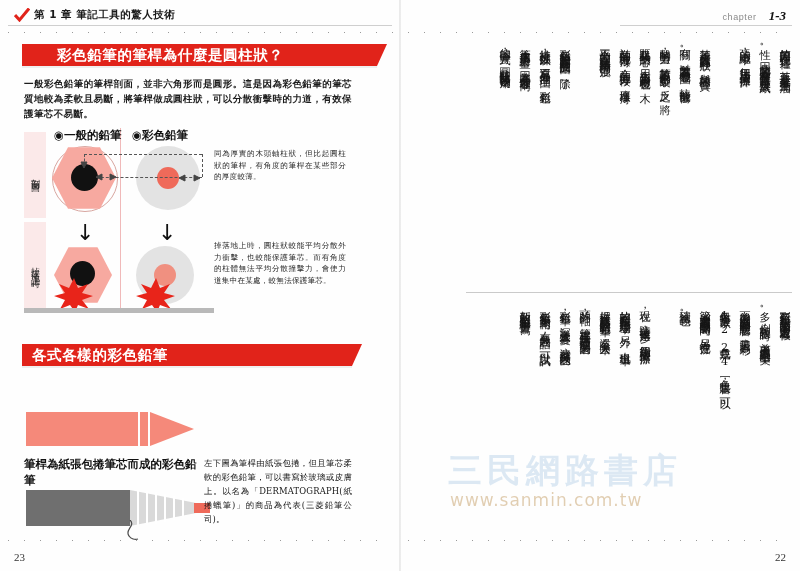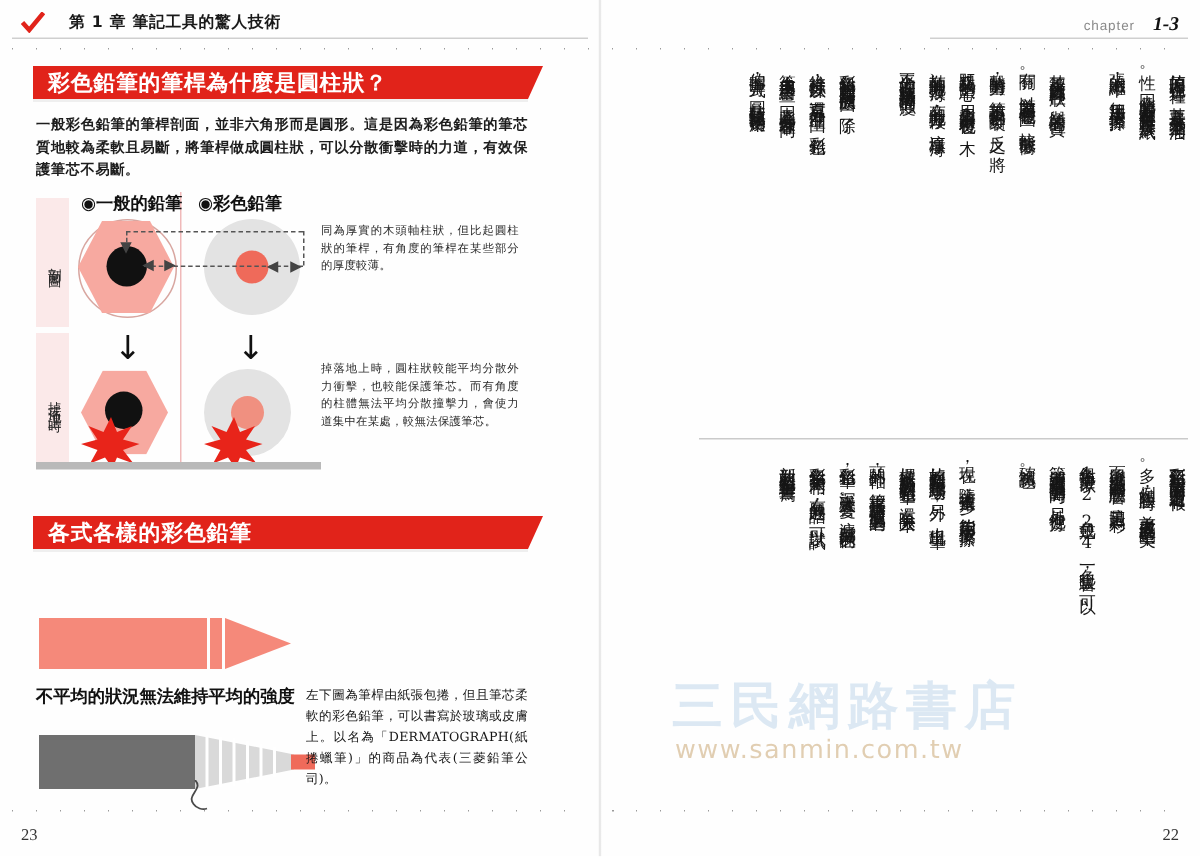--- a/index.html
+++ b/index.html
@@ -29,21 +29,21 @@
     height: 0; border-top: 1px solid #cfcfcf;
   }
   .dotted-rule {
     position: absolute;
     height: 1px;
     background-image: repeating-linear-gradient(to right,#9a9a9a 0 1px,transparent 1px 16px);
   }
   .chapter-mark {
     position: absolute;
     left: 14px; top: 8px;
-    display: flex; align-items: center; gap: 16px;
+    display: flex; align-items: center; gap: 4px;
   }
   .check {
     width: 16px; height: 14px;
     position: relative;
   }
   .chapter-title {
     font-size: 10.5px; color: #1a1a1a; letter-spacing: .5px;
     font-family: "DejaVu Sans", "Liberation Sans", sans-serif;
     font-weight: 600;
   }
@@ -228,21 +228,21 @@
     <span class="chapter-word">chapter</span>
     <span class="chapter-num">1-3</span>
   </div>
 
   <div class="head-rule" style="left:8px; top:25px; width:384px;"></div>
   <div class="head-rule" style="left:620px; top:25px; width:172px;"></div>
   <div class="dotted-rule" style="left:8px; top:32px; width:784px;"></div>
 
   <div class="left-page">
 
-    <div class="redbar" style="left:22px; top:44px; width:330px;">
+    <div class="redbar" style="left:22px; top:44px; width:330px;padding-left:25px;">
       <span class="label">彩色鉛筆的筆桿為什麼是圓柱狀？</span>
       <span class="tail"></span>
     </div>
 
     <div class="body-para" style="left:24px; top:76px; width:328px;">一般彩色鉛筆的筆桿剖面，並非六角形而是圓形。這是因為彩色鉛筆的筆芯質地較為柔軟且易斷，將筆桿做成圓柱狀，可以分散衝擊時的力道，有效保護筆芯不易斷。</div>
 
     <div class="fig" style="left:24px; top:128px; width:330px; height:190px;">
 
       <div class="fig-sidelabel" style="left:0px; top:4px; width:22px; height:86px;">
         <span>剖面圖</span>
@@ -307,21 +307,21 @@
     </div>
 
 
     <div class="pencil-body-red" style="left:26px; top:412px; width:112px; height:34px;"></div>
     <div style="position:absolute; left:140px; top:412px; width:8px; height:34px; background:#f5897a;"></div>
     <svg style="position:absolute; left:150px; top:412px; width:44px; height:34px;">
       <polygon points="0,0 44,17 0,34" fill="#f5897a"></polygon>
     </svg>
 
 
-    <div class="sub-caption" style="left:24px; top:456px; width:180px;">不平均的狀況無法維持平均的強度</div>
+    <div class="sub-caption" style="left:24px; top:456px; width:180px;">筆桿為紙張包捲筆芯而成的彩色鉛筆</div>
 
     <div class="pencil-body-gray" style="left:26px; top:490px; width:104px; height:36px;"></div>
     <svg style="position:absolute; left:130px; top:490px; width:80px; height:36px;">
       <polygon points="0,0 66,13 66,23 0,36" fill="#d9d9d9"></polygon>
       <g stroke="#ffffff" stroke-width="2">
         <line x1="8" y1="0" x2="8" y2="36"></line>
         <line x1="17" y1="1" x2="17" y2="35"></line>
         <line x1="26" y1="2" x2="26" y2="34"></line>
         <line x1="35" y1="4" x2="35" y2="32"></line>
         <line x1="44" y1="6" x2="44" y2="30"></line>

